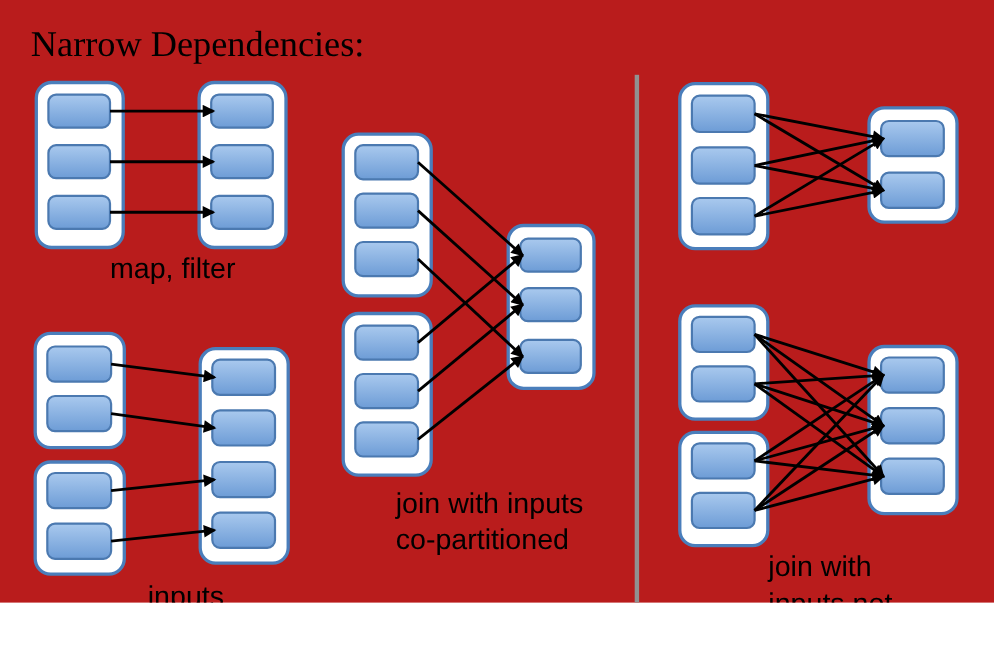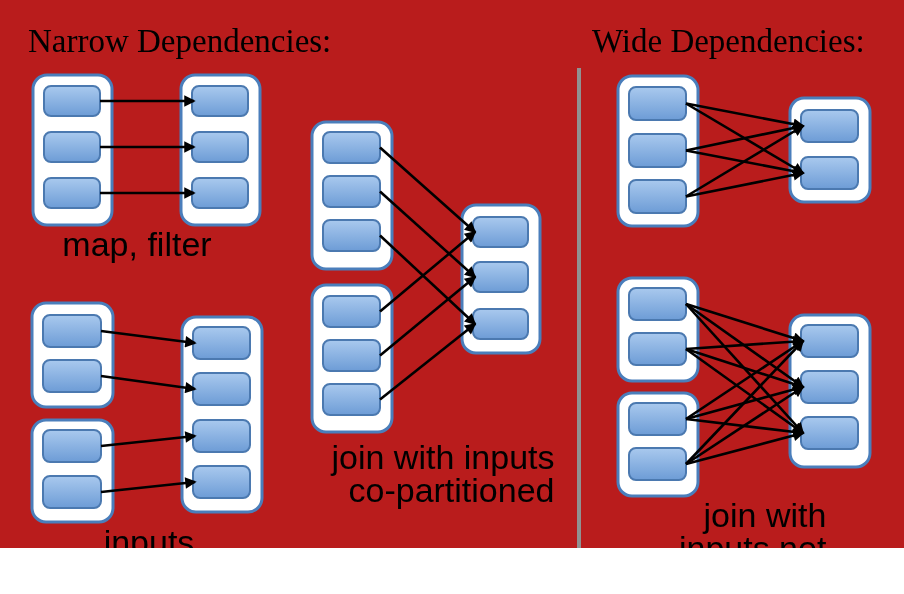--- a/index.html
+++ b/index.html
@@ -27,39 +27,39 @@
     width: 4px; height: 490px;
     background: #919191;
   }
   #diagram-svg {
     position: absolute;
     left: 0; top: 0;
     width: 904px; height: 594px;
   }
   .fig-label {
     position: absolute;
-    font-size: 34px;
+    font-size: 26px;
     line-height: 33px;
     color: #000000;
-    text-align: right;
+    text-align: left;
     transform: translateX(-50%);
     white-space: pre-line;
+    margin-left: 20px;
   }
   .fl0 { left: 137px; top: 228px; }
   .fl1 { left: 149px; top: 526px; }
-  .fl2 { left: 443px; top: 441px; }
+  .fl2 { left: 425px; top: 441px; }
   .fl3 { left: 748px; top: 228px; }
   .fl4 { left: 747px; top: 499px; }
 </style>
 </head>
 <body>
 
 <div class="canvas">
   <div id="narrow-title" class="section-title">Narrow Dependencies:</div>
-  <div id="wide-title" class="section-title">Wide Dependencies:</div>
 
   <div class="divider"></div>
 
   <svg id="diagram-svg" viewBox="0 0 904 594" xmlns="http://www.w3.org/2000/svg">
       <defs>
         <linearGradient id="pg" x1="0" y1="0" x2="0" y2="1">
           <stop offset="0%" stop-color="#A9C9EE"></stop>
           <stop offset="100%" stop-color="#6D9CD6"></stop>
         </linearGradient>
         <marker id="ah" viewBox="0 0 10 10" refX="8.5" refY="5" markerWidth="5" markerHeight="4.4" orient="auto" markerUnits="strokeWidth">

